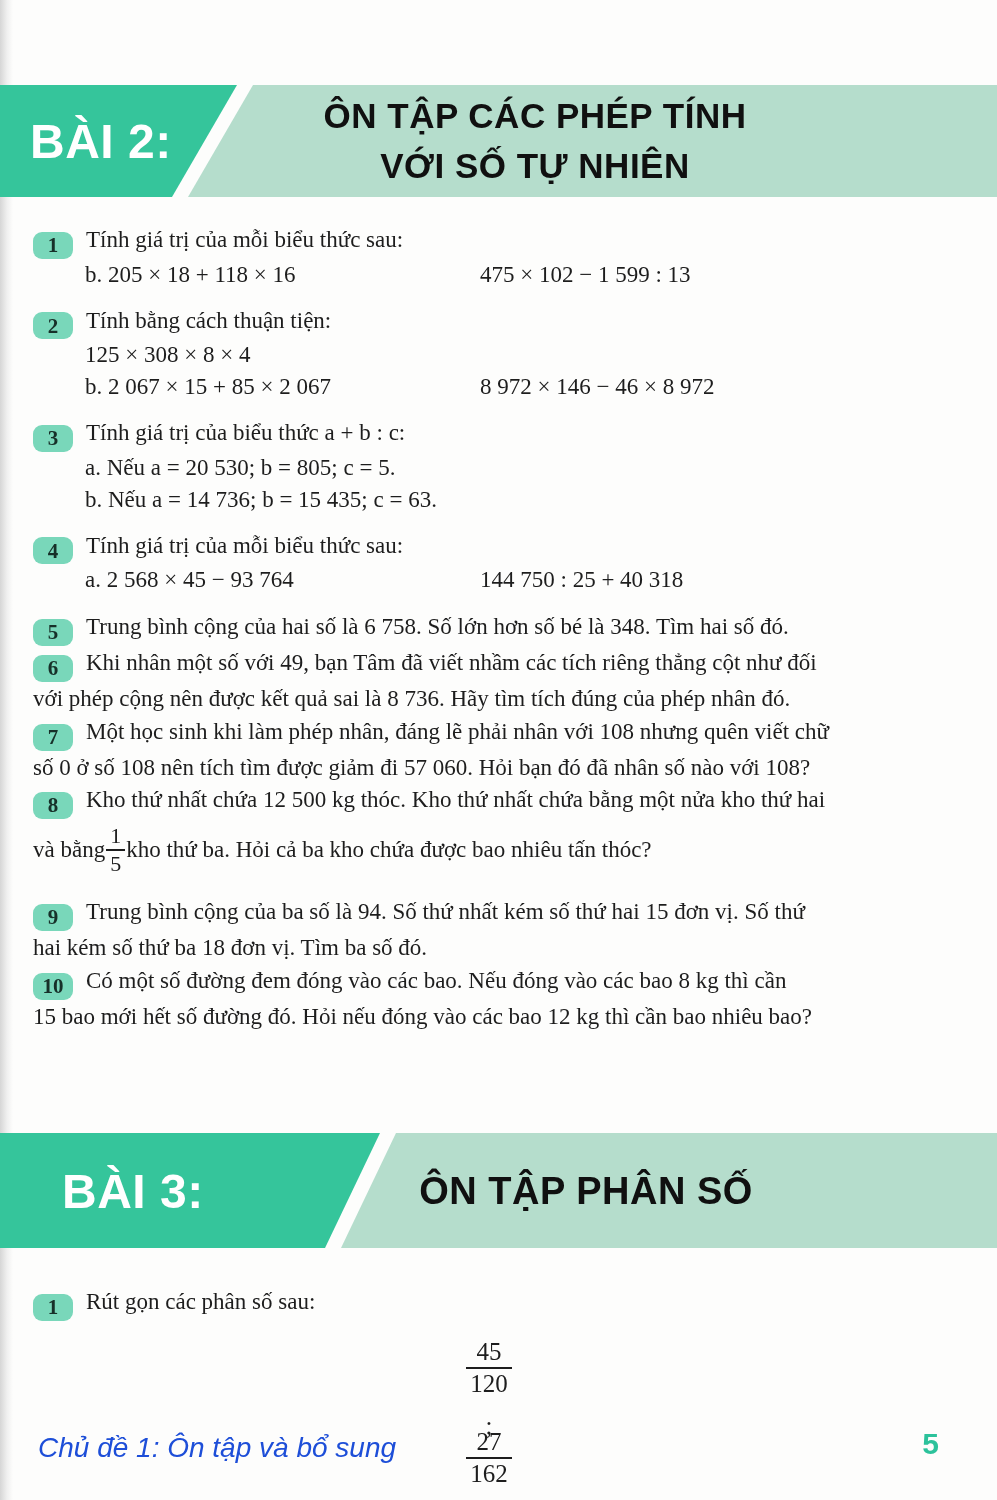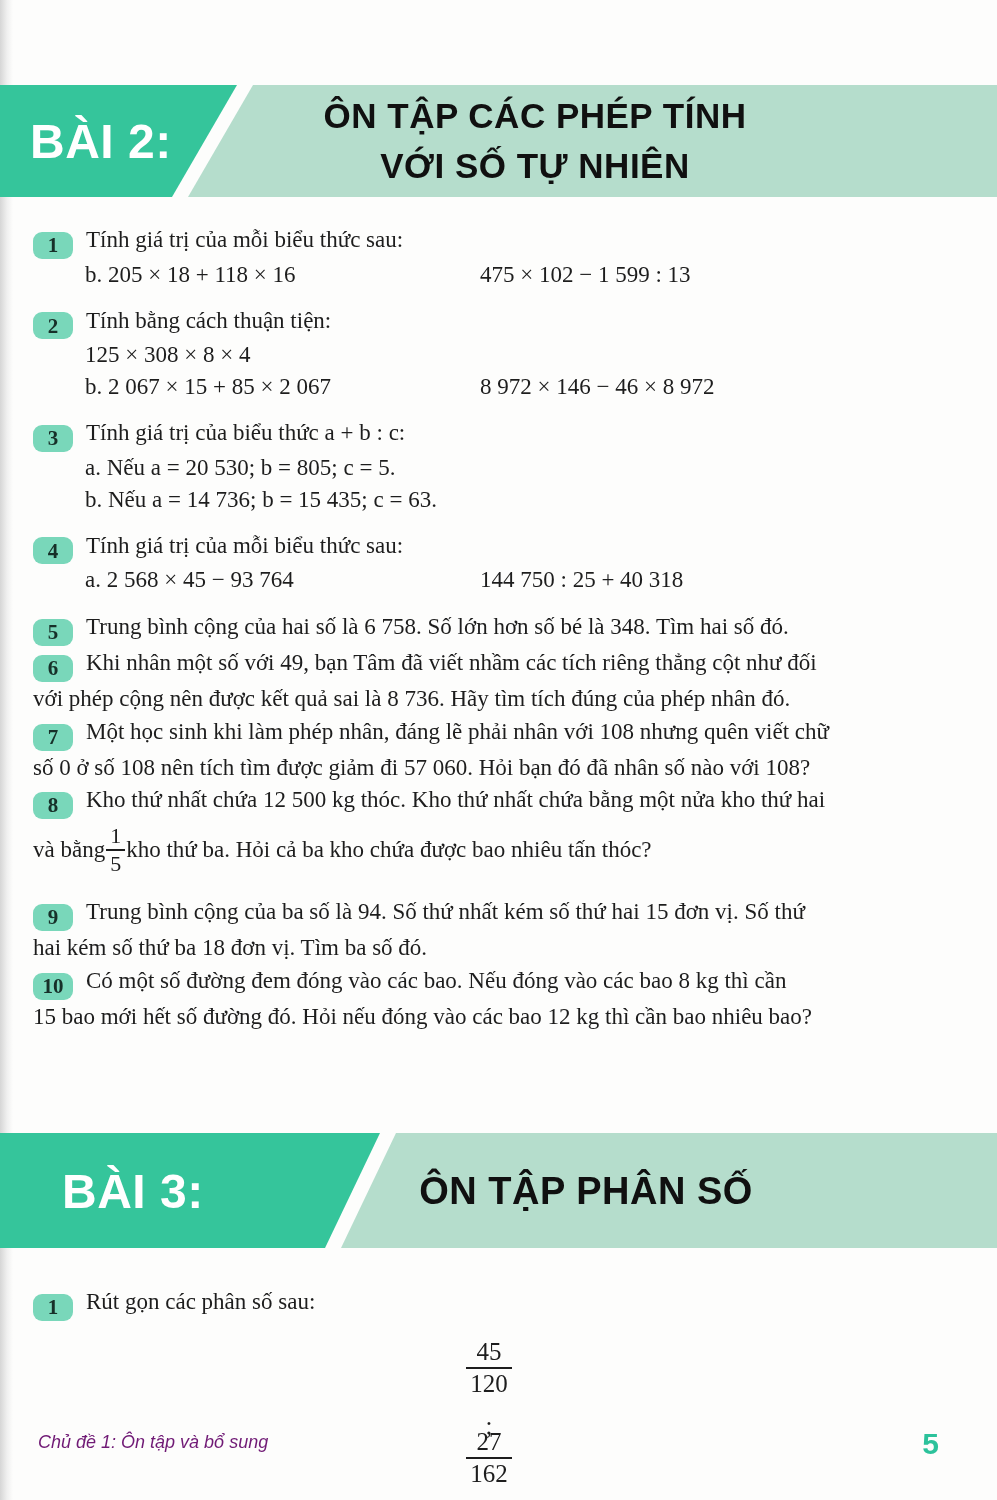--- a/index.html
+++ b/index.html
@@ -59,21 +59,21 @@
   .frac { display:inline-flex; flex-direction:column; align-items:center; line-height:1.18; font-size:22px; }
   .frac .fn { padding:0 4px; }
   .frac .fd { padding:0 4px; border-top:2px solid #1d1d1d; }
   
   .fracs { display:flex; justify-content:center; align-items:center; margin-top:16px; font-size:25px;flex-direction:column; }
   .fracs .frac { font-size:25px; line-height:1.2; }
   .fsep { transform:translateY(13px); margin:0 7px; }
   
   .footer-chapter {
     position:absolute; left:38px; top:1432px;
-    color:#701a75; font-style:italic; font-size:18px;
+    color:#1d4ed8; font-style:italic; font-size:28px;
   }
   .page-num {
     position:absolute; right:58px; top:1427px;
     color:#2cc29b; font-weight:bold; font-size:30px;
   }
 </style>
 </head>
 <body>
 
 <div class="page">

